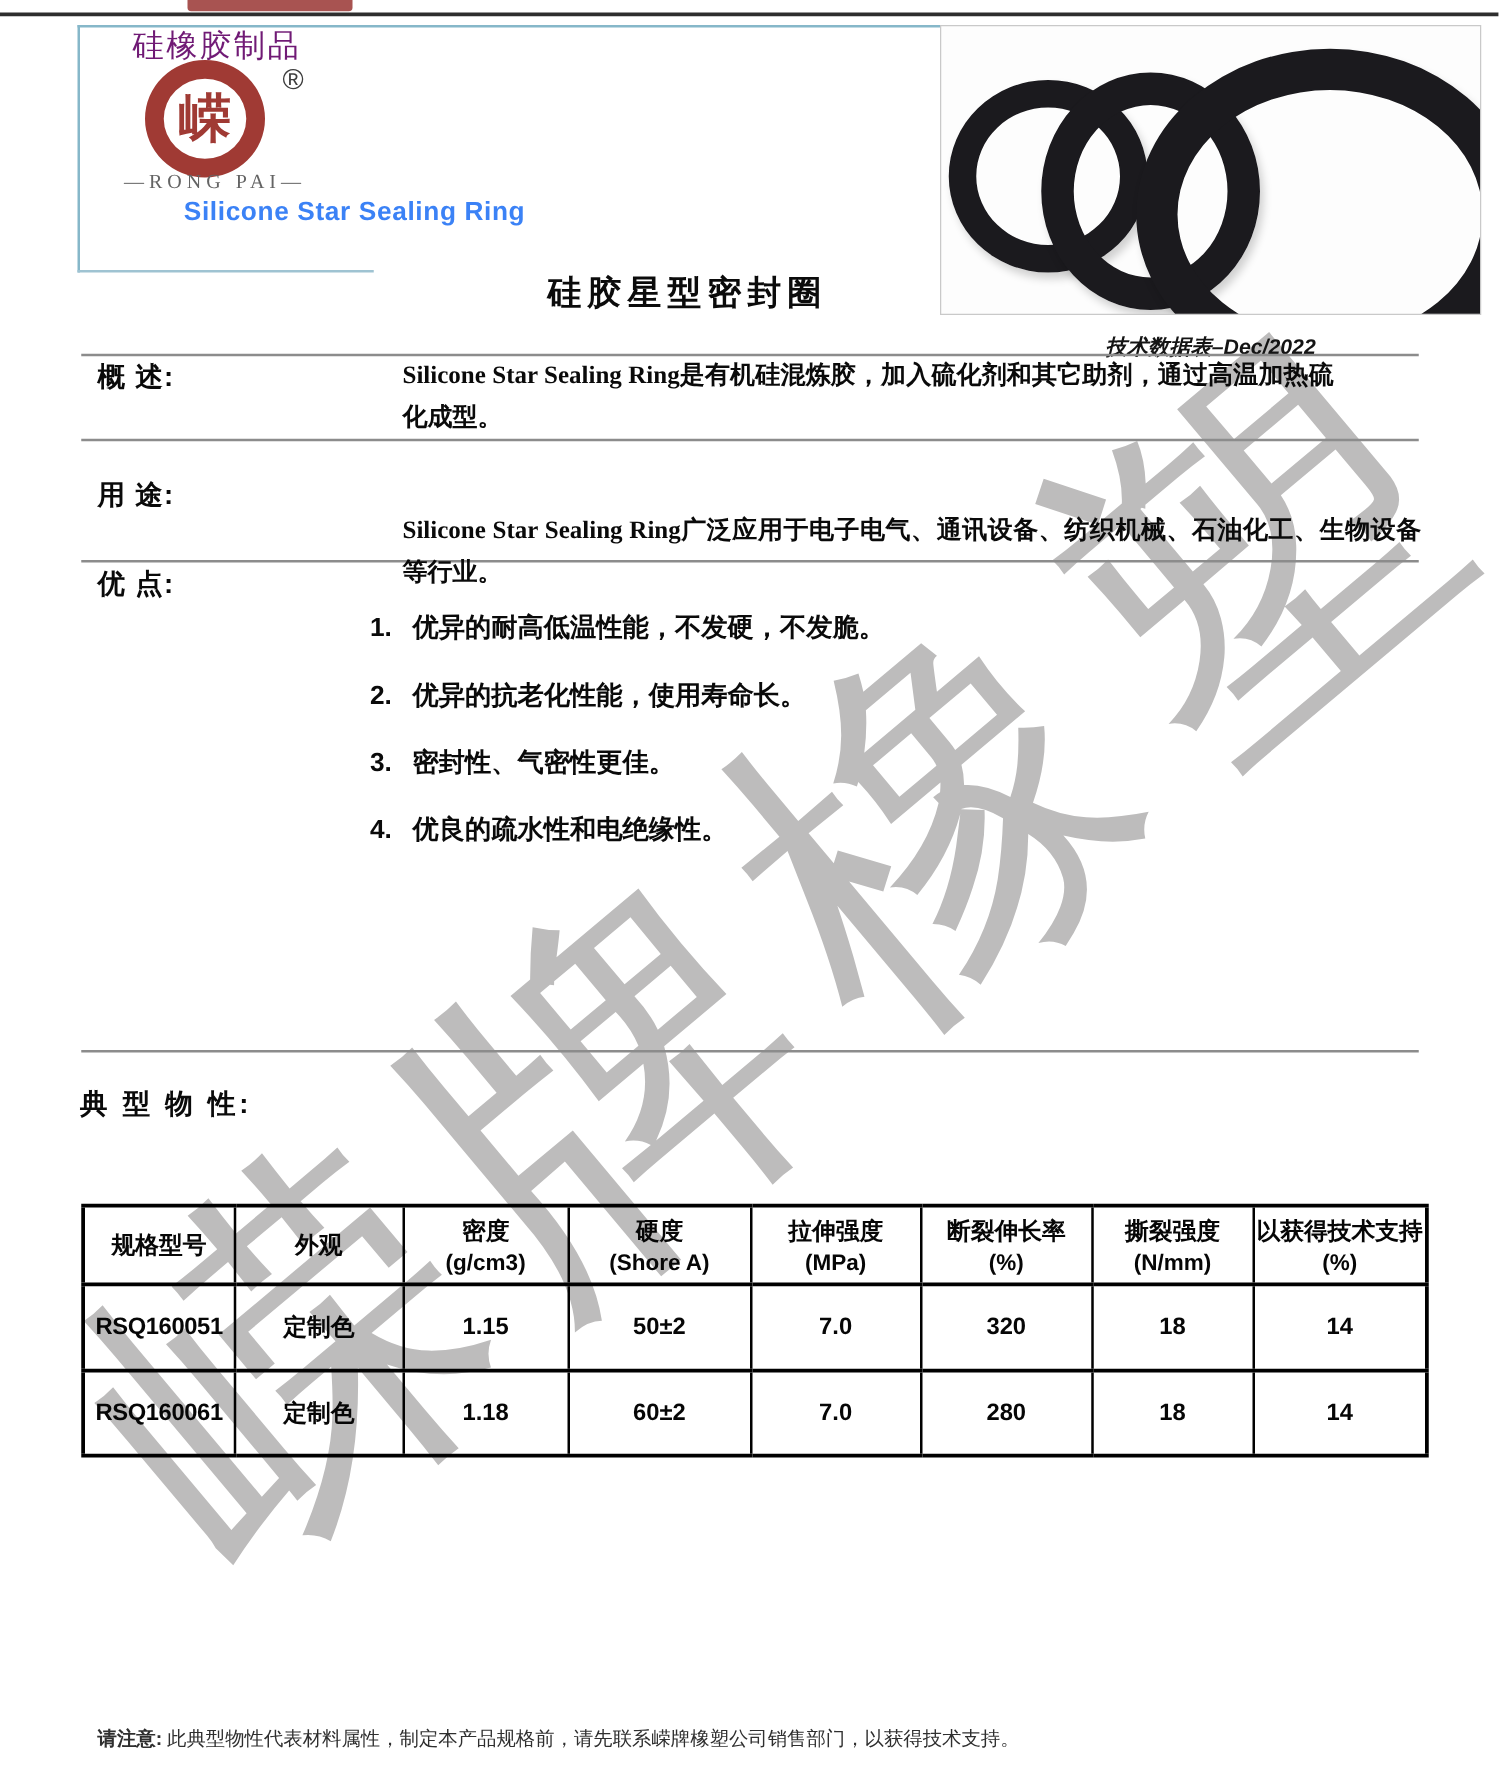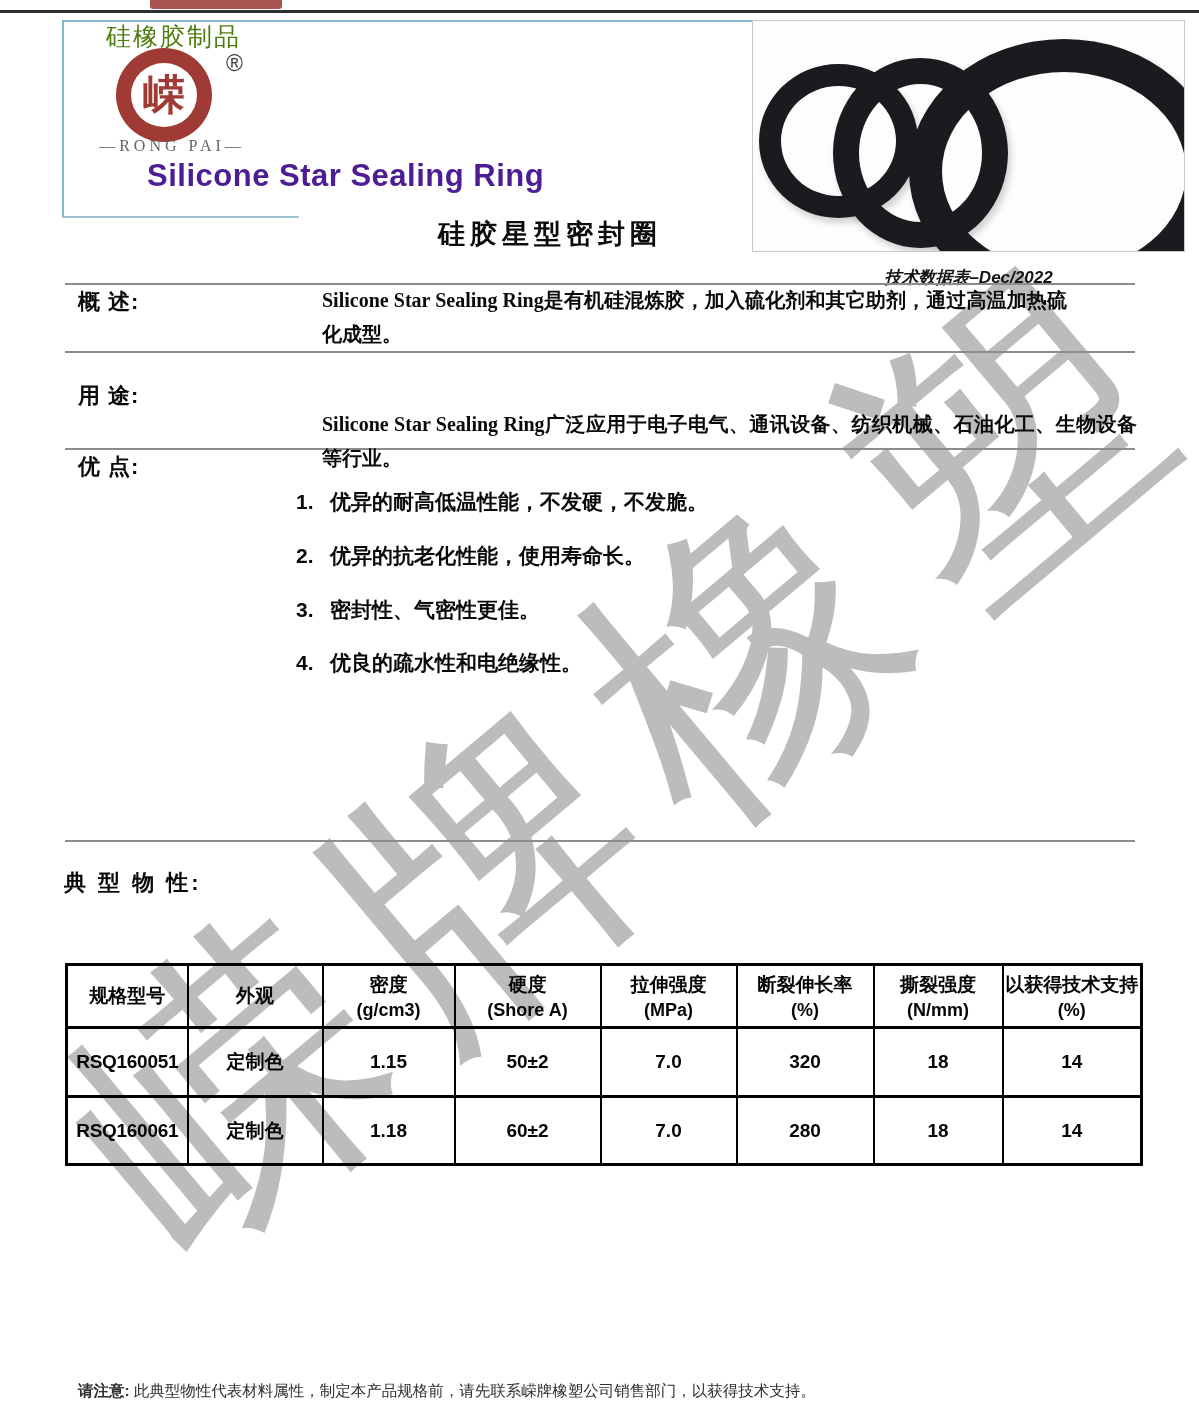--- a/index.html
+++ b/index.html
@@ -15,28 +15,28 @@
   .content{position:relative;z-index:2;}
 
   
   .red-fragment{left:150px;top:0;width:132px;height:9px;background:#a85351;border-radius:0 0 3px 3px;}
   .topline{left:0;top:10px;width:1199px;height:3px;background:#2e2e2e;}
   .teal-v{left:62px;top:20px;width:2px;height:198px;background:#86b7c9;}
   .teal-top{left:62px;top:20px;width:690px;height:2px;background:#86b7c9;}
   .teal-bottom{left:62px;top:216px;width:237px;height:2px;background:#9fc3d2;}
 
   
-  .category{left:106px;top:20px;font-size:25px;letter-spacing:2px;color:#4d7c0f;}
+  .category{left:106px;top:20px;font-size:25px;letter-spacing:2px;color:#701a75;}
   .logo{left:116px;top:48px;width:96px;height:94px;border:15px solid #a03a34;border-radius:50%;
         box-sizing:border-box;display:flex;align-items:center;justify-content:center;background:#fff;}
   .logo span{font-size:42px;font-weight:bold;color:#a03a34;line-height:1;}
   .registered{left:226px;top:50px;font-size:23px;color:#3e3e3e;}
   .brand{left:72px;top:137px;width:200px;text-align:center;font-size:16px;letter-spacing:4px;
          color:#646464;font-family:"Liberation Serif",serif;white-space:nowrap;}
-  .title-en{left:147px;top:158px;font-size:31px;font-weight:bold;color:#4c1d95;letter-spacing:.5px;}
+  .title-en{left:147px;top:158px;font-size:21px;font-weight:bold;color:#3b82f6;letter-spacing:.5px;}
   .title-zh{left:438px;top:216px;font-size:27px;font-weight:bold;letter-spacing:5px;color:#0b0b0b;}
 
   
   .photo-frame{left:752px;top:20px;width:433px;height:232px;background:#fdfdfd;border:1px solid #c9c9c9;
                box-sizing:border-box;overflow:hidden;}
   .ring{position:absolute;border-radius:50%;border-style:solid;border-color:#1b1a1e;
         box-shadow:3px 5px 7px rgba(0,0,0,.18);}
   .ring1{left:6px;top:43px;width:115px;height:110px;border-width:22px;z-index:1;}
   .ring2{left:80px;top:37px;width:123px;height:138px;border-width:26px;z-index:2;}
   .ring3{left:156px;top:18px;width:244px;height:199px;border-width:33px;z-index:3;}

